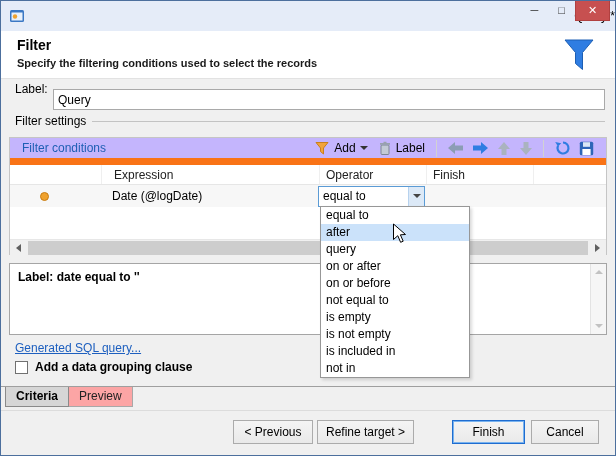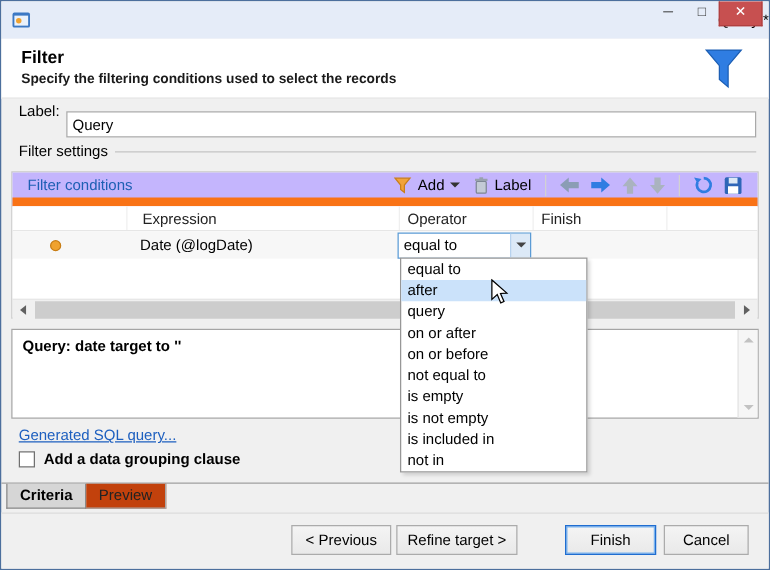--- a/index.html
+++ b/index.html
@@ -64,21 +64,21 @@
   
   .sql-link { position: absolute; left: 14px; top: 340px; color: #1d5fbf; text-decoration: underline; cursor: pointer; }
   .chk-row { position: absolute; left: 14px; top: 359px; display: flex; align-items: center; gap: 7px; }
   .chk-box { width: 13px; height: 13px; background: #fff; border: 1px solid #707070; }
   .chk-label { font-weight: bold; }
   
   .tabstrip { position: absolute; left: 0; right: 0; top: 385px; border-top: 1px solid #9f9f9f; }
   .tabs { display: flex; margin-left: 4px; }
   .tab { cursor: default; }
   .tab-criteria { font-weight: bold; background: #d6d6d6; border: 1px solid #8a8a8a; border-top: none; padding: 2px 10px 3px; }
-  .tab-preview { background: #c2410c; border: 1px solid #a8a8a8; border-top: none; border-left: none; padding: 2px 10px 2px; color: #222; }
+  .tab-preview { background: #fca5a5; border: 1px solid #a8a8a8; border-top: none; border-left: none; padding: 2px 10px 2px; color: #222; }
   
   .footer { position: absolute; left: 0; right: 0; bottom: 0; height: 45px; background: #f0f0f0; border-top: 1px solid #dcdcdc; }
   .btn { position: absolute; top: 9px; height: 24px; background: linear-gradient(#f4f4f4, #e9e9e9); border: 1px solid #ababab; font-size: 12px; display: flex; align-items: center; justify-content: center; cursor: default; }
   .btn-prev { left: 232px; width: 80px; }
   .btn-refine { left: 316px; width: 97px; }
   .btn-finish { left: 451px; width: 73px; border: 1px solid #1f6dd0; box-shadow: inset 0 0 0 1px #79b3ef; }
   .btn-cancel { left: 530px; width: 68px; }
   
   .dropdown { position: absolute; left: 319px; top: 205px; width: 150px; background: #fff; border: 1px solid #979797; z-index: 10; box-shadow: 2px 2px 3px rgba(0,0,0,0.15); }
   .dd-item { height: 17px; line-height: 17px; padding-left: 5px; }
@@ -213,21 +213,21 @@
       <div class="hs-thumb"></div>
       <div class="hs-arrow hs-right">
         <svg width="5" height="8" viewBox="0 0 5 8">
             <path d="M0 0 L5 4 L0 8 Z" fill="#606060"></path>
           </svg>
       </div>
     </div>
   </div>
 
   <div class="query-box">
-    <span>Query: date target to ''</span>
+    <span>Label: date equal to ''</span>
     <div class="vscroll">
       <div class="vs-up">
           <span class="tri-up"></span>
         </div>
       <div class="vs-down">
           <span class="tri-down"></span>
         </div>
     </div>
   </div>
 

